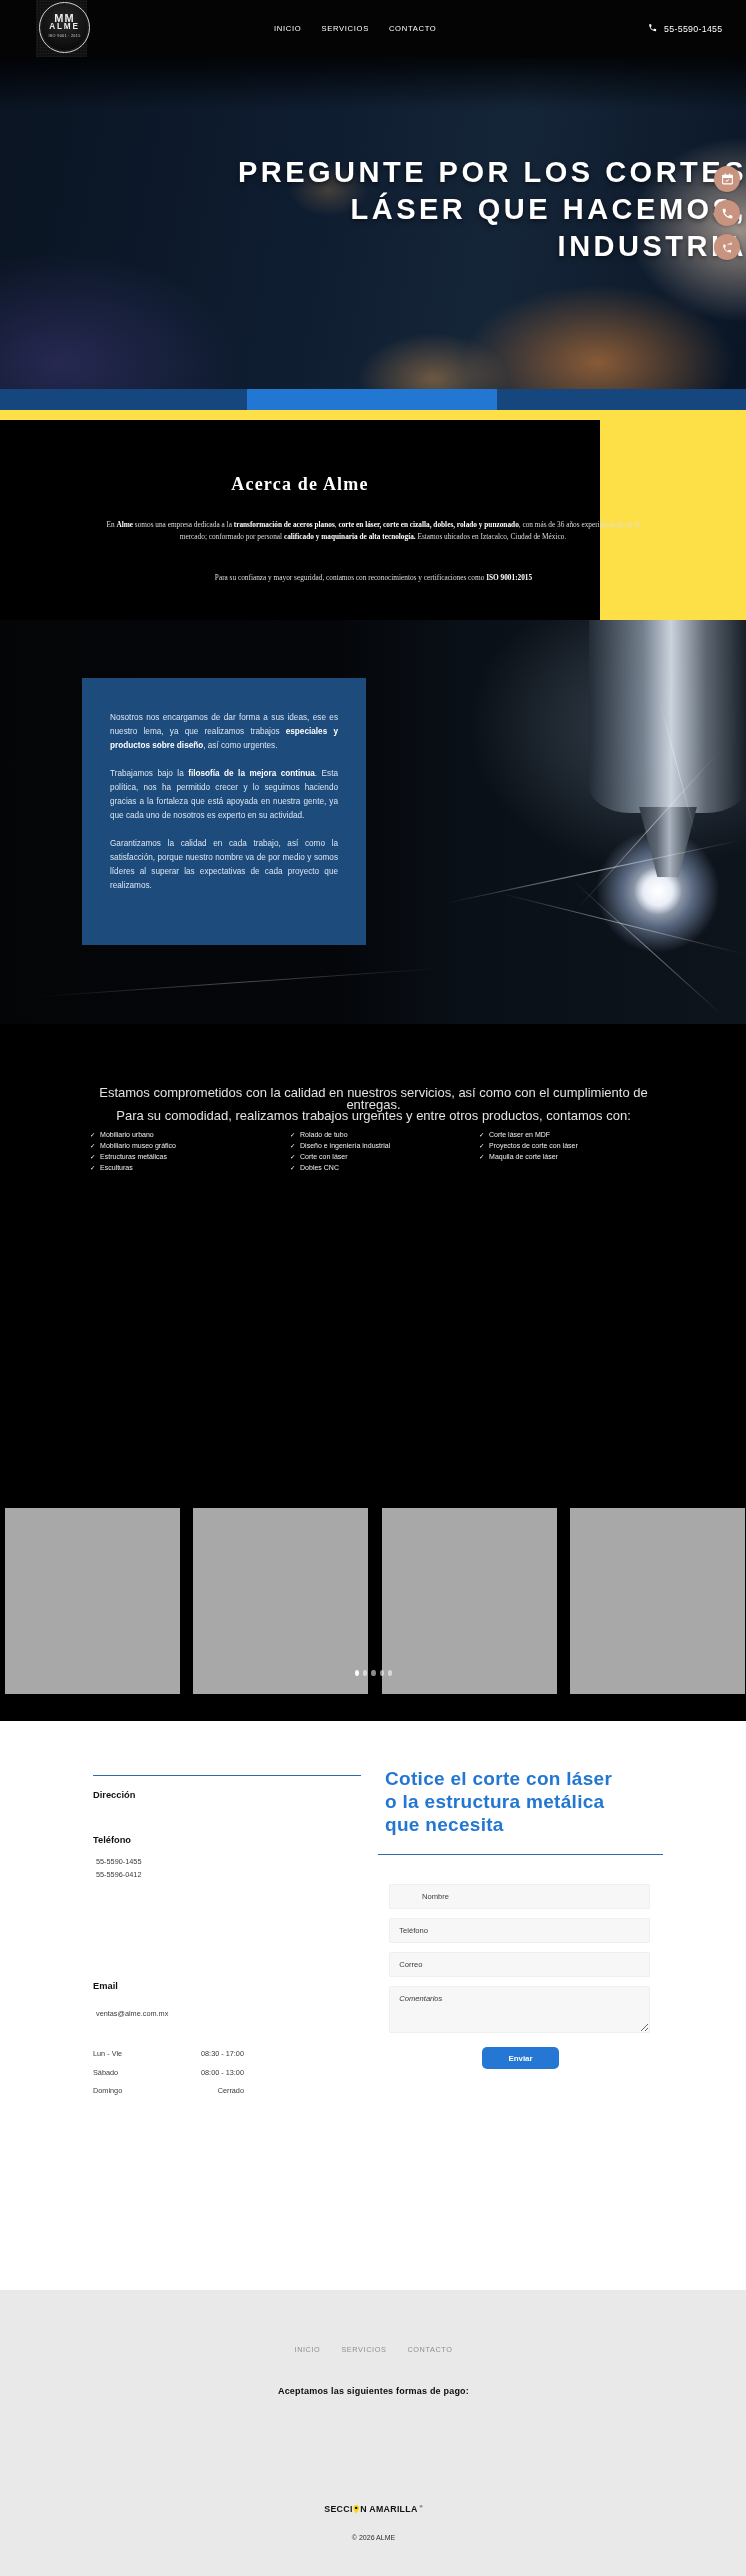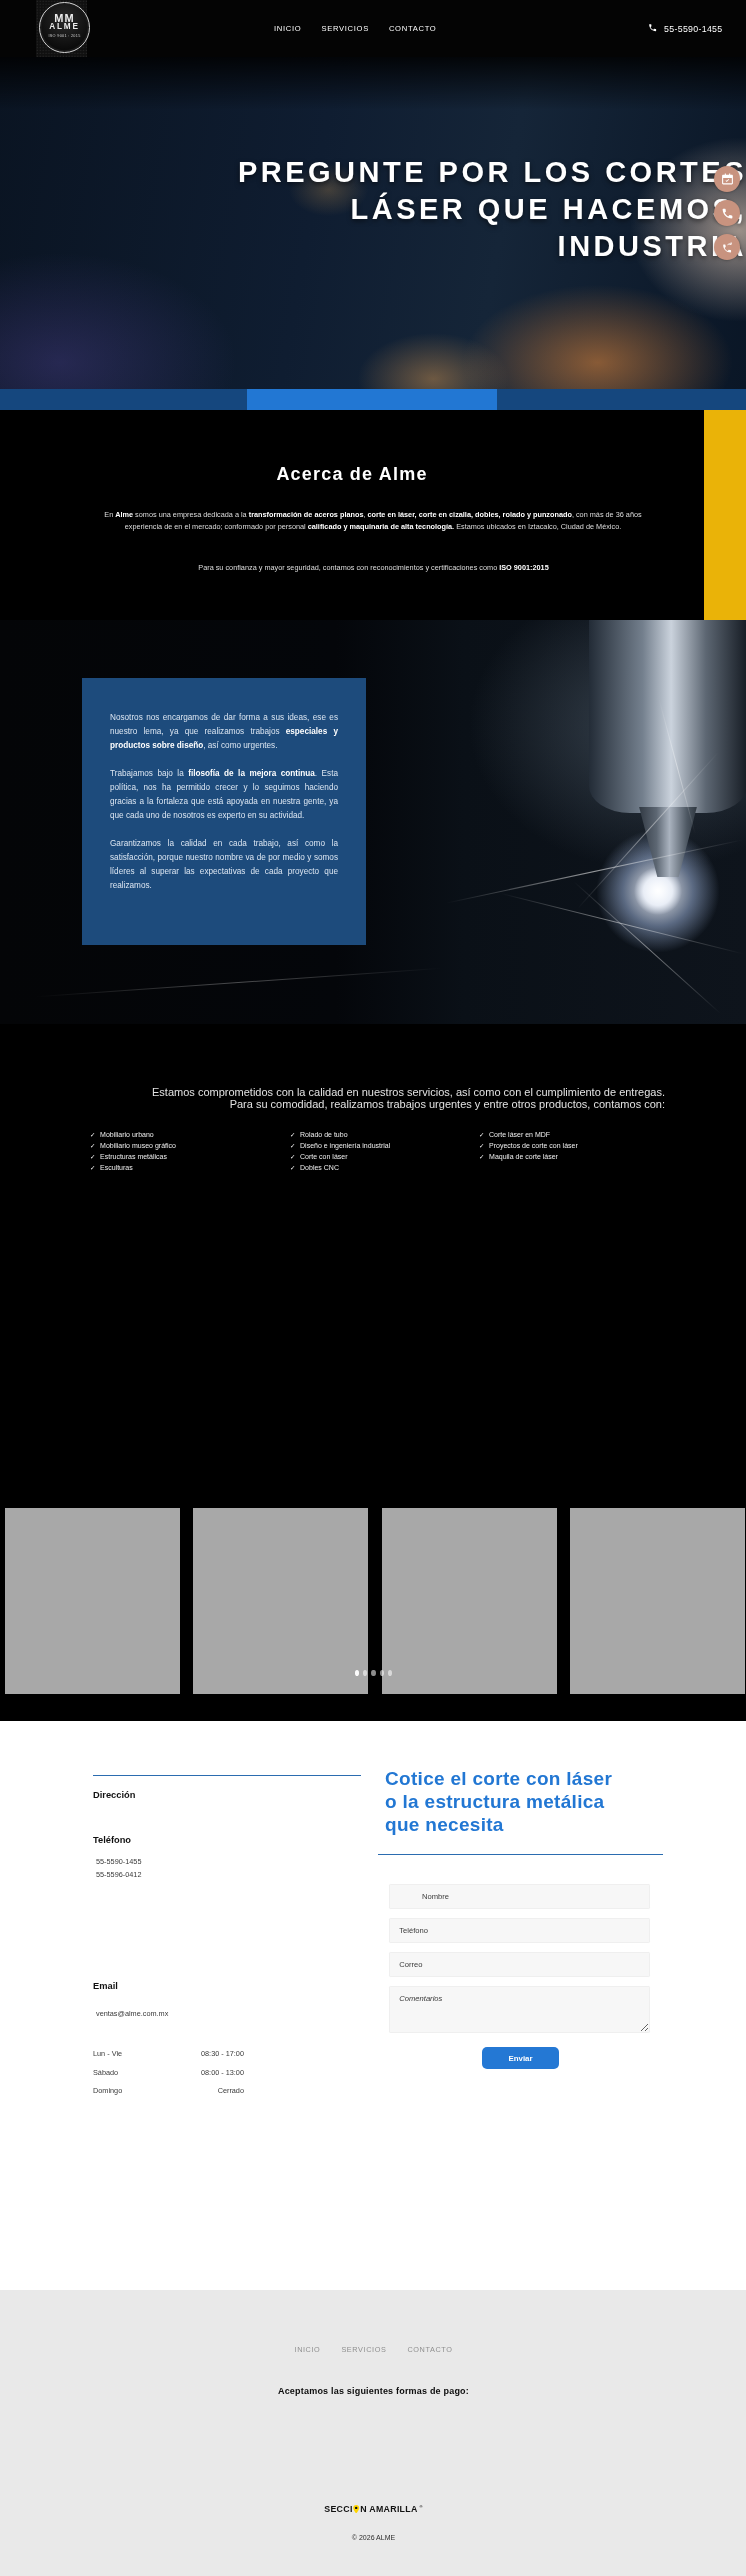--- a/index.html
+++ b/index.html
@@ -1,17 +1,17 @@
 <!DOCTYPE html>
 <html style="font-size:9.3px"><head>
 <meta charset="utf-8">
 <style>
   html,body{margin:0;padding:0;background:#fff;}
   body{font-family:"Liberation Sans",sans-serif;}
-  #page{position:relative;width:747px;height:2576px;margin:0 auto;overflow:hidden;background:#eab308;}
+  #page{position:relative;width:747px;height:2576px;margin:0 auto;overflow:hidden;background:#fde047;}
 
   
   #header{position:absolute;left:0;top:0;width:747px;height:57px;background:#040404;z-index:30;}
   #logo-texture{position:absolute;left:36px;top:0;width:51px;height:57px;
     background-color:#101010;
     background-image:radial-gradient(circle at 1.2px 1.2px, #262626 0.6px, transparent 0.8px);
     background-size:2.9px 2.9px;}
   #logo{position:absolute;left:39px;top:2.3px;width:49px;height:49px;border-radius:50%;
     border:1.8px solid #d4d4d4;background:radial-gradient(circle at 50% 35%, #2a2a2a, #0a0a0a 75%);
     box-shadow:0 0 0 1.8px #1a1a1a inset;text-align:center;color:#ececec;}
@@ -41,21 +41,21 @@
   .float-btn{position:absolute;left:714px;width:26px;height:26px;border-radius:50%;
     background:#c8937f;border:none;display:flex;align-items:center;justify-content:center;
     cursor:pointer;z-index:40;box-shadow:0 0.6px 2.3px rgba(0,0,0,.25);}
   .float-btn svg{display:block;}
 
   
   #divider-bar{position:absolute;left:0;top:389px;width:747px;height:21px;background:#15477e;}
   #divider-progress{position:absolute;left:247px;top:0;width:250px;height:21px;background:#2277d3;}
 
   
-  #about{position:absolute;left:0;top:410px;width:704px;height:210px;background:#000;color:#e3e3e3;}
+  #about{position:absolute;left:0;top:420px;width:600px;height:210px;background:#000;color:#e3e3e3;font-family:Liberation Serif, serif;}
   #about h2{position:absolute;left:0;right:0;top:54px;margin:0;text-align:center;color:#fff;
     font-size:18px;font-weight:800;letter-spacing:1.2px;}
   .seg-p{text-align:center;font-size:7.3px;line-height:11.7px;color:#dedede;}
   .seg-p .b{font-weight:700;color:#fff;}
   #about-p1{position:absolute;left:99px;top:92px;width:548px;}
   #about-p2{position:absolute;left:82px;top:145px;width:583px;}
 
   
   #laser{position:absolute;left:0;top:620px;width:747px;height:404px;overflow:hidden;background:#000;}
   #laser-photo{position:absolute;inset:0;
@@ -73,21 +73,21 @@
   .streak{position:absolute;height:1.2px;background:linear-gradient(90deg,transparent,rgba(255,255,255,.8),transparent);border-radius:1.2px;}
   #mission-panel{position:absolute;left:82px;top:58px;width:284px;height:267px;background:#1d4b7c;
     box-sizing:border-box;padding:33px 28px;}
   #mission-panel .seg-p{text-align:justify;font-size:8.2px;line-height:14px;color:#dce6f2;margin:0 0 14px 0;}
   #mission-panel .seg-p .b{color:#fff;}
 
   
   #services{position:absolute;left:0;top:1024px;width:747px;height:697px;background:#000;color:#e8e8e8;}
   #services h2{position:absolute;left:0;right:0;top:23px;margin:0;text-align:center;color:#fff;
     font-size:16.3px;font-weight:800;letter-spacing:0.9px;}
-  #services-sub{position:absolute;left:82px;top:63px;width:583px;text-align:right;font-size:11px;line-height:11.7px;color:#e2e2e2;}
+  #services-sub{position:absolute;left:82px;top:63px;width:583px;text-align:center;font-size:13px;line-height:11.7px;color:#e2e2e2;}
   .svc-col{position:absolute;top:105px;}
   #svc-col-0{left:90px;} #svc-col-1{left:290px;} #svc-col-2{left:479px;}
   .svc-item{display:flex;gap:4.7px;align-items:baseline;font-size:7px;line-height:11px;color:#efefef;}
   .check{font-size:6.4px;color:#fff;}
   
   .slide{position:absolute;top:484px;width:175px;height:186px;background:#a8a8a8;cursor:pointer;}
   #slide-0{left:4.7px;} #slide-1{left:193px;} #slide-2{left:382px;} #slide-3{left:570px;}
   #dots{position:absolute;left:0;right:0;top:646px;display:flex;justify-content:center;gap:4.1px;}
   .dot{width:4.1px;height:5.8px;border-radius:50%;background:rgba(255,255,255,.55);cursor:pointer;}
   .dot.active{background:rgba(255,255,255,.95);}

